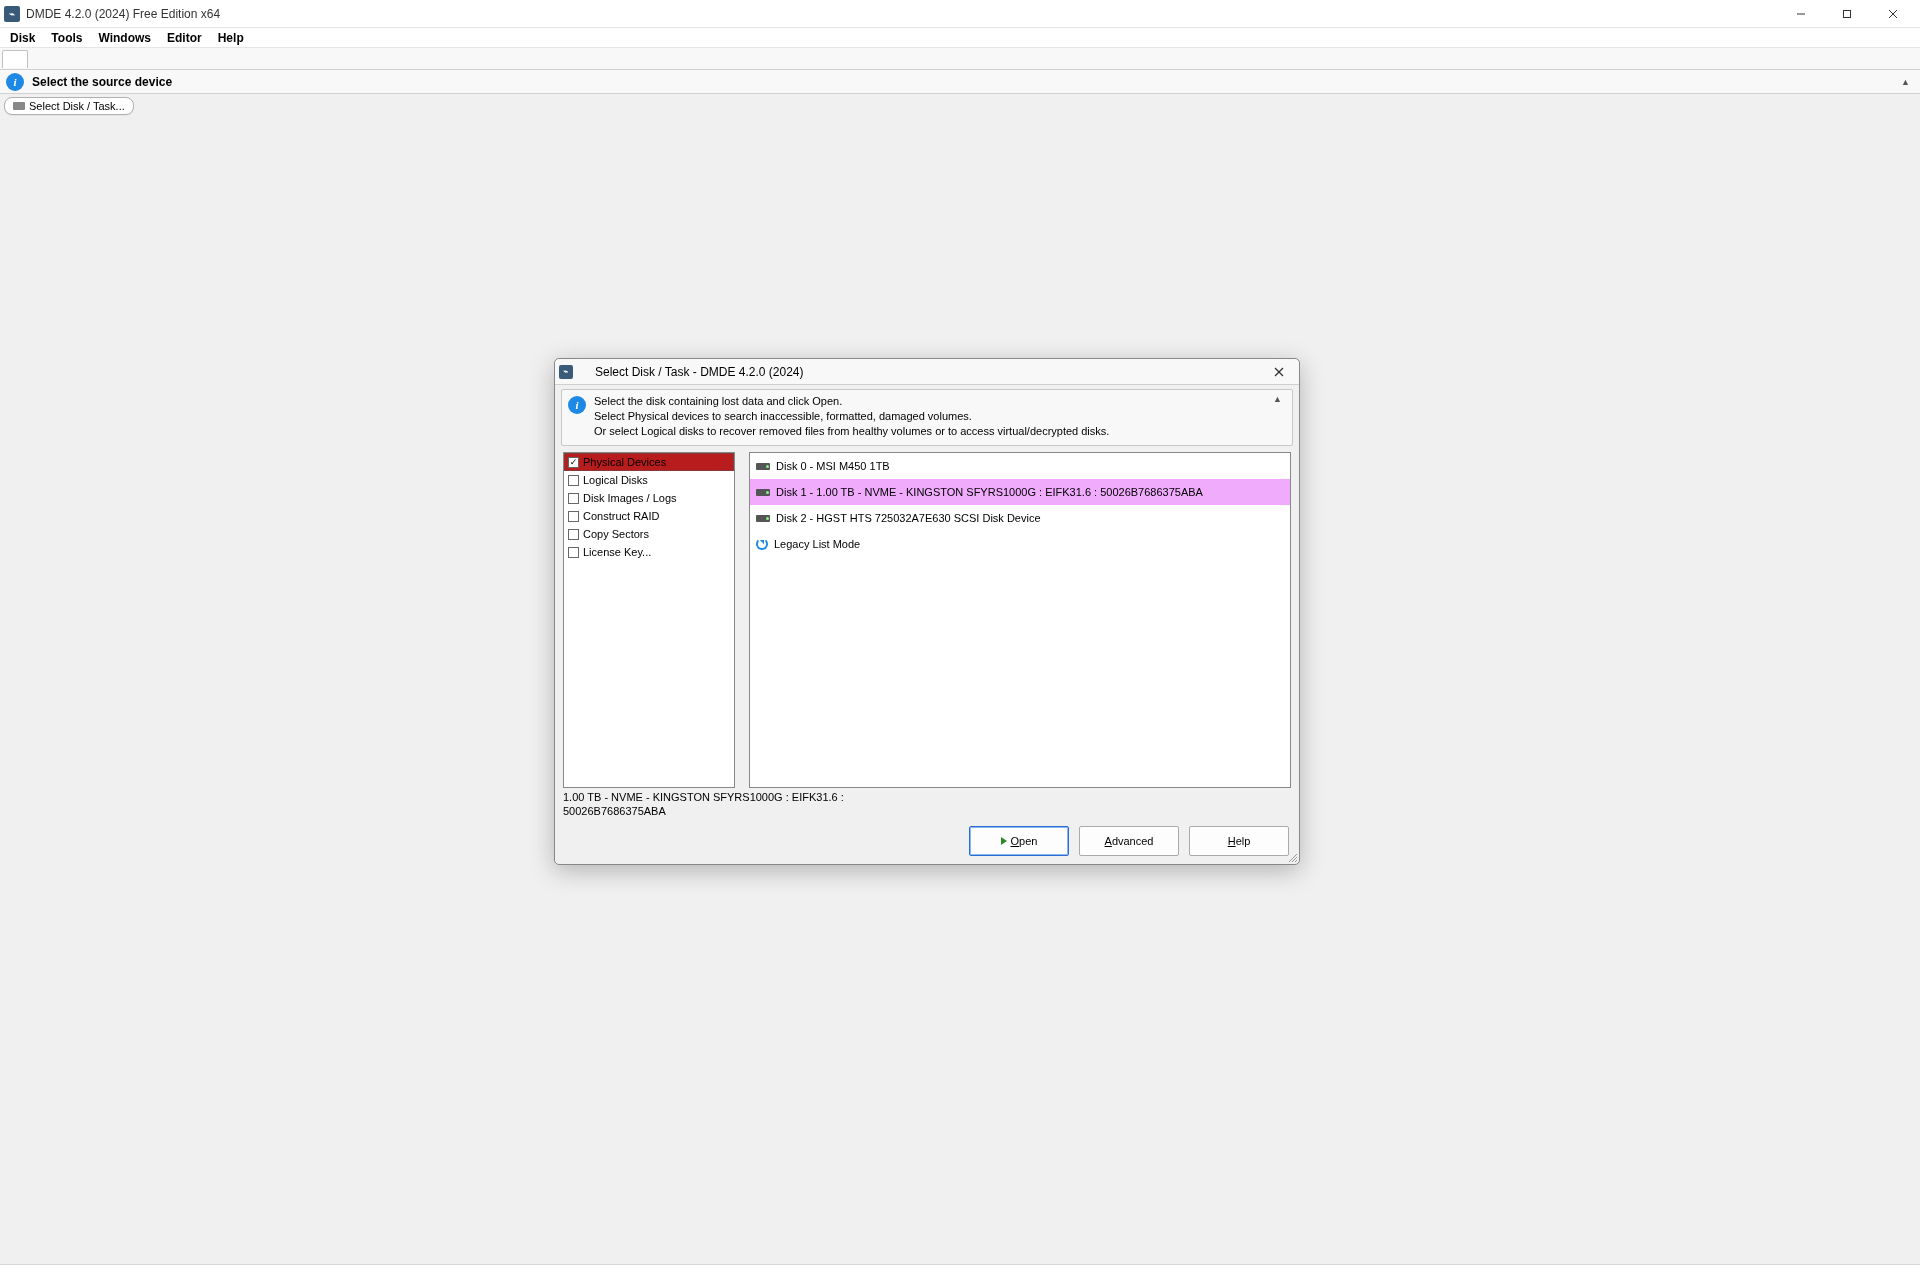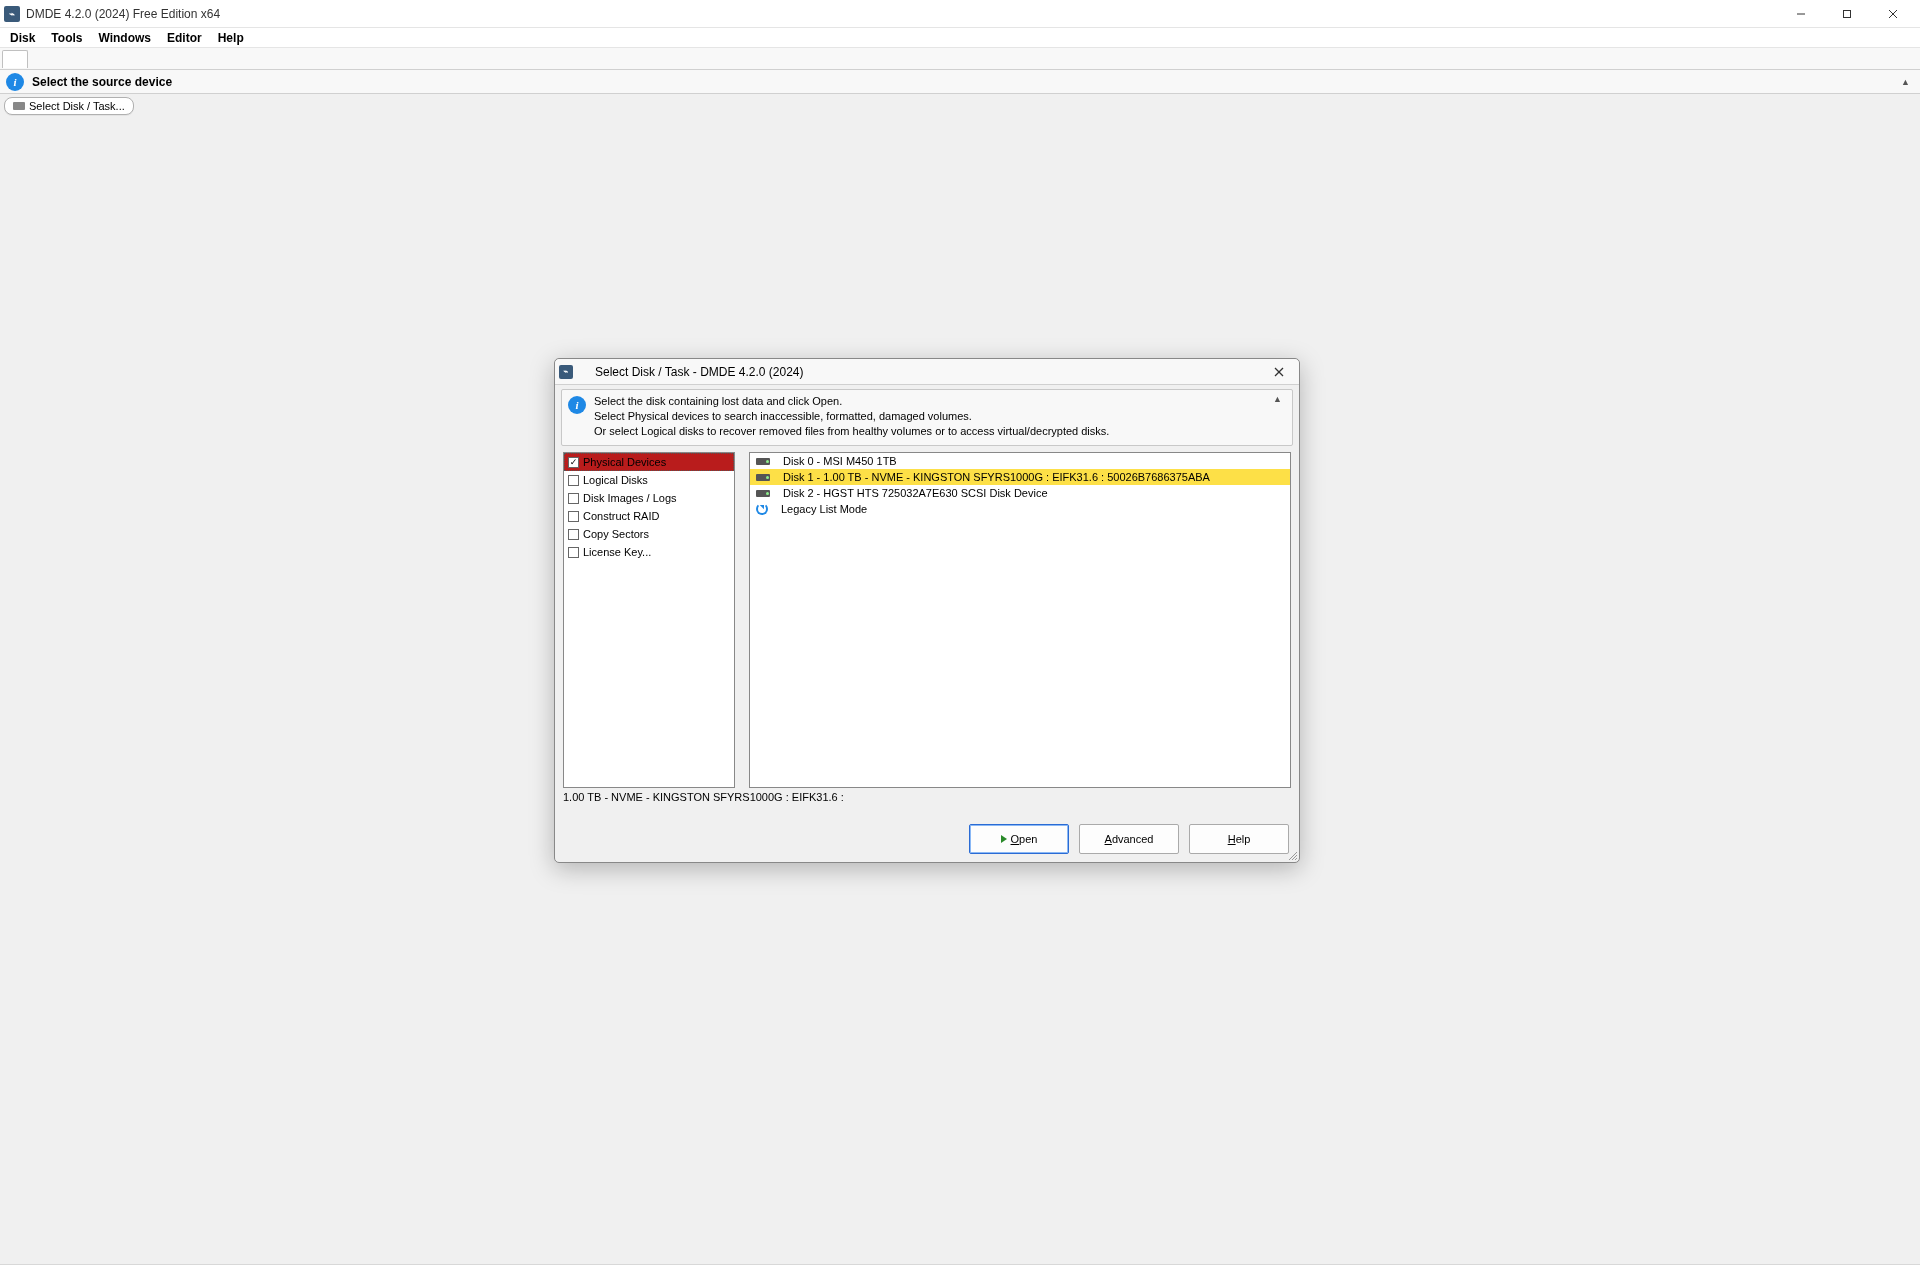--- a/index.html
+++ b/index.html
@@ -147,24 +147,24 @@
     font-size:9px; line-height:1; color:#000;
   }
   .cb.checked::after { content:"✓"; }
 
   .device-pane {
     flex:1; height:336px;
     background:#fff; border:1px solid #888;
     overflow:auto;
   }
   .device-item {
-    display:flex; align-items:center; gap:13px;
-    padding:1px 6px; font-size:11px; height:16px; cursor:default;
-  }
-  .device-item.selected { background:#fde047; }
+    display:flex; align-items:center; gap:6px;
+    padding:1px 6px; font-size:11px; height:26px; cursor:default;
+  }
+  .device-item.selected { background:#f0abfc; }
   .drive-icon {
     width:14px; height:7px; background:#555; border-radius:1px;
     position:relative;
   }
   .drive-icon::after {
     content:""; position:absolute; right:1px; top:2px;
     width:3px; height:3px; background:#8cf08c; border-radius:50%;
   }
   .refresh-icon {
     width:12px; height:12px; border:2px solid #1e88e5; border-radius:50%;
@@ -329,20 +329,21 @@
         </div>
         <div class="device-item">
           <span class="refresh-icon"></span>
           <span>Legacy List Mode</span>
         </div>
       </div>
   </div>
 
   <div class="dlg-status">
     <div>1.00 TB - NVME - KINGSTON SFYRS1000G : EIFK31.6 :</div>
+    <div>50026B7686375ABA</div>
   </div>
 
   <div class="dlg-buttons">
     <div class="btn primary">
       <span class="arrow-right"></span>
       <span><u>O</u><span>pen</span></span>
     </div>
     <div class="btn">
       <span><u>A</u><span>dvanced</span></span>
     </div>

